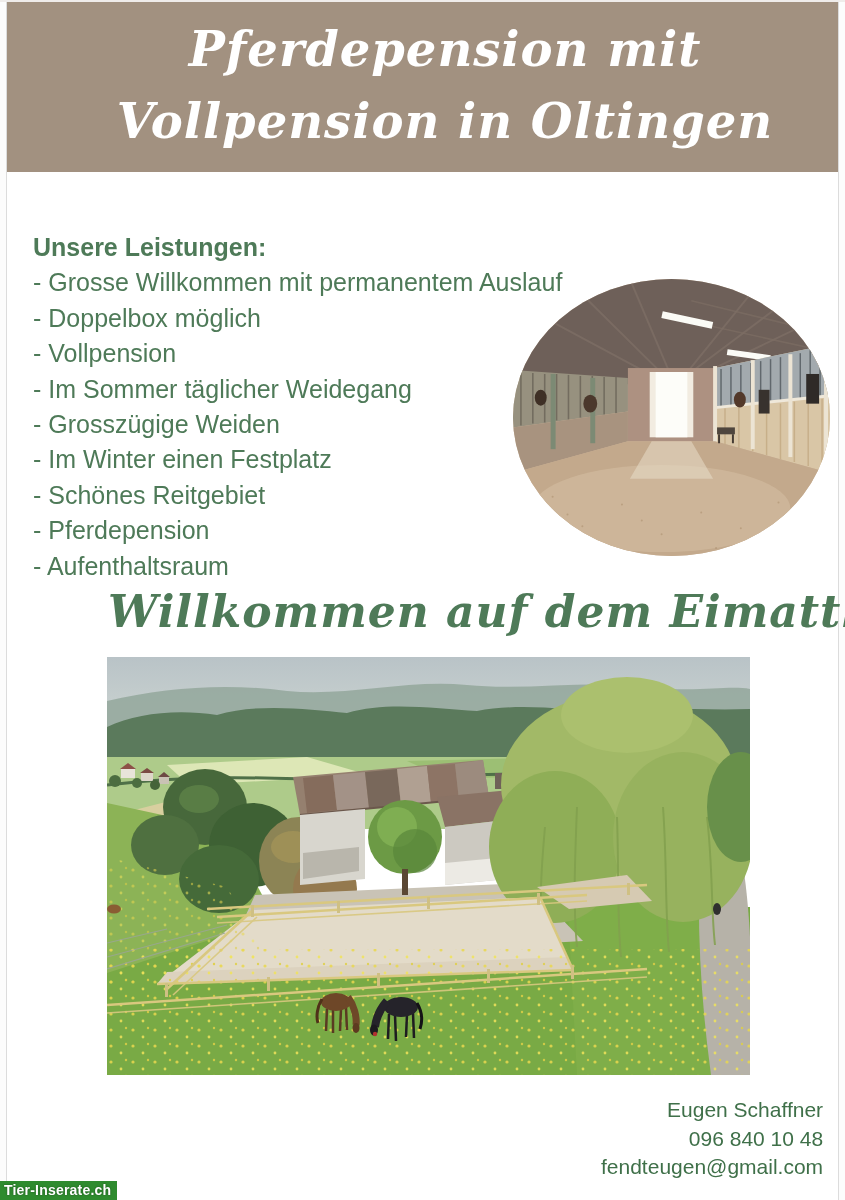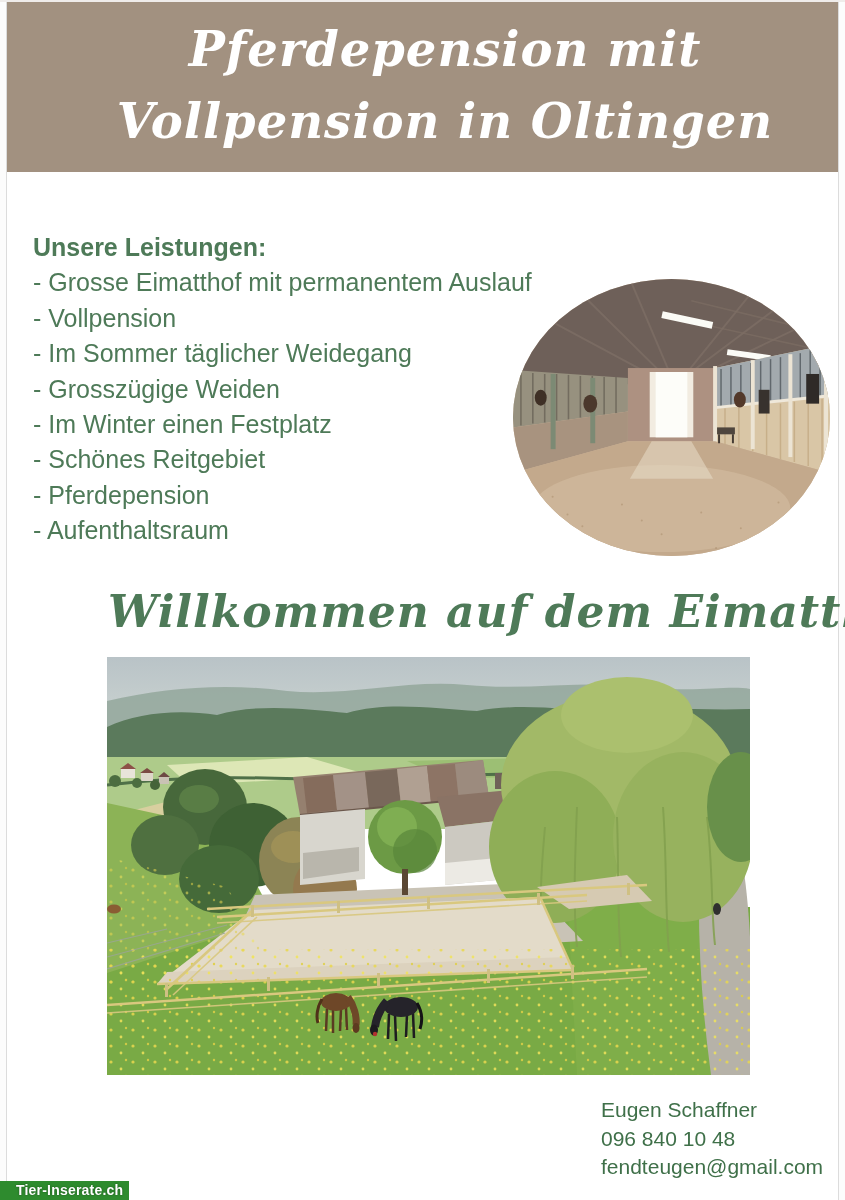--- a/index.html
+++ b/index.html
@@ -24,42 +24,43 @@
   .services-heading{font-weight:bold;margin-top:28px;}
   .circle-photo{position:absolute;left:513px;top:279px;width:317px;height:277px;
         border-radius:50%;overflow:hidden;}
   .circle-photo svg,.farm-photo svg{display:block;width:100%;height:100%;}
   .welcome{position:absolute;left:108px;top:586px;color:var(--accent-green);
         font-family:"DejaVu Serif",serif;font-style:italic;font-weight:bold;
         font-size:44px;white-space:nowrap;letter-spacing:1px;}
   .farm-photo{position:absolute;left:107px;top:657px;width:643px;height:418px;
         overflow:hidden;}
   .contact{position:absolute;left:601px;top:1096px;color:var(--contact-green);
-        font-size:21px;line-height:28.5px;white-space:nowrap;}
+        font-size:21px;line-height:28.5px;white-space:nowrap;text-align:right;}
   .watermark{position:absolute;left:0;bottom:0;background:var(--watermark-bg);
         color:var(--watermark-text);font-weight:bold;font-size:14px;
-        padding:1px 6px 2px 16px;letter-spacing:.2px;
+        padding:1px 6px 2px 4px;letter-spacing:.2px;
         text-shadow:0 0 2px rgba(0,0,0,.45);cursor:pointer;}
   .edge-top{position:absolute;left:0;top:0;width:845px;height:2px;background:#efecea;}
 </style>
 </head>
 <body>
 
 <div class="page">
   <div class="page-inner"></div>
   <div class="edge-top"></div>
 
   <div class="banner">
     <div>Pferdepension mit</div>
     <div>Vollpension in Oltingen</div>
   </div>
 
   <div class="services">
     <div class="services-heading">Unsere Leistungen:</div>
-    <div class="service-item">- Grosse Eimatthof mit permanentem Auslauf</div>
+    <div class="service-item">- Grosse Willkommen mit permanentem Auslauf</div>
+    <div class="service-item">- Doppelbox möglich</div>
     <div class="service-item">- Vollpension</div>
     <div class="service-item">- Im Sommer täglicher Weidegang</div>
     <div class="service-item">- Grosszügige Weiden</div>
     <div class="service-item">- Im Winter einen Festplatz</div>
     <div class="service-item">- Schönes Reitgebiet</div>
     <div class="service-item">- Pferdepension</div>
     <div class="service-item">- Aufenthaltsraum</div>
   </div>
 
   <div class="circle-photo">

